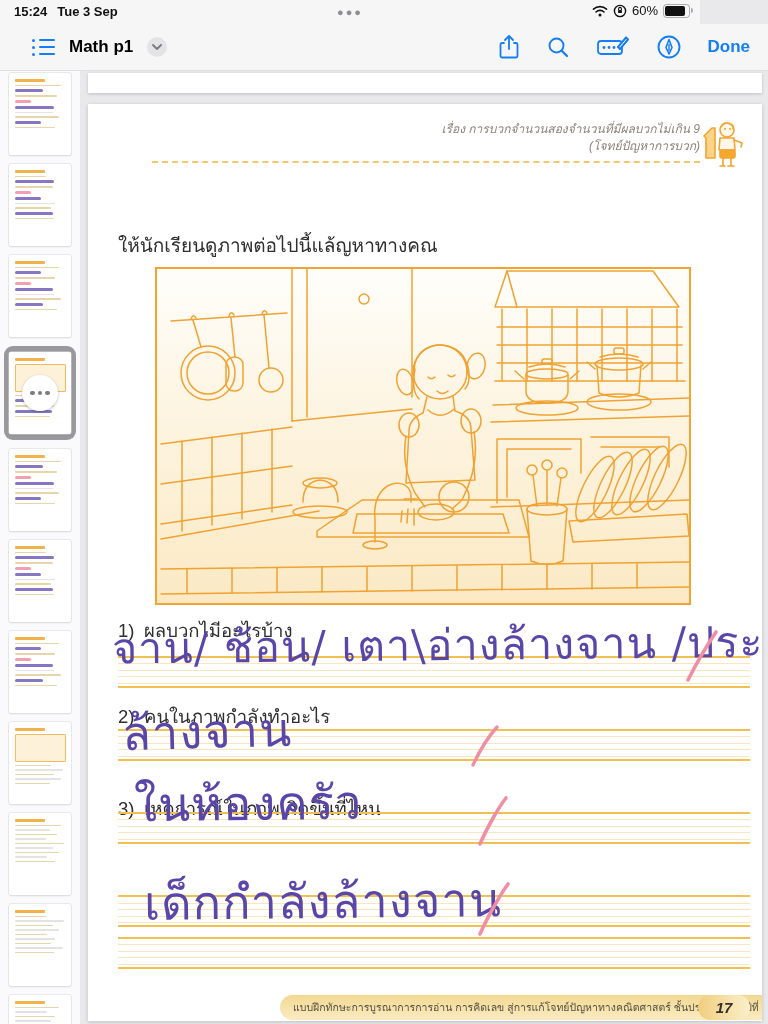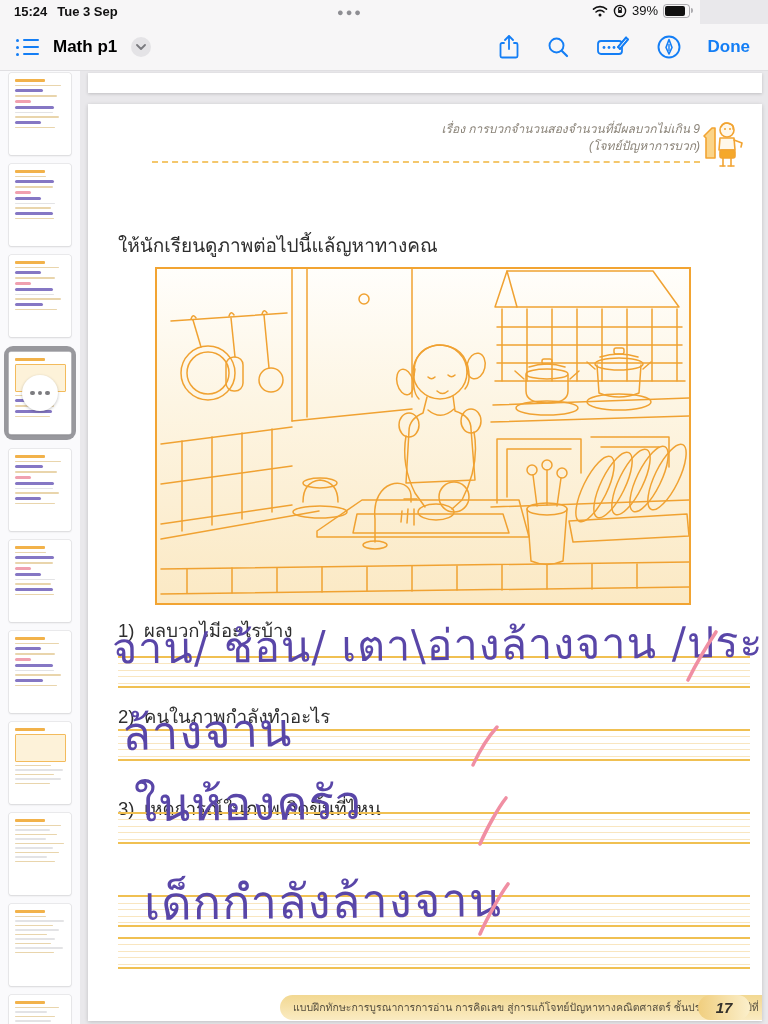--- a/index.html
+++ b/index.html
@@ -20,21 +20,21 @@
   .sb-right{position:absolute;right:10px;top:3px;display:flex;align-items:center;gap:5px;}
   .batt{position:relative;width:25px;height:12px;border:1px solid rgba(60,60,67,.4);border-radius:3.5px;}
   .batt .fill{position:absolute;left:1px;top:1px;bottom:1px;width:20px;background:#111;border-radius:2px;}
   .batt .nub{position:absolute;right:-4px;top:3px;width:2.5px;height:5px;background:rgba(60,60,67,.4);border-radius:0 2px 2px 0;}
   
   .toolbar{
     position:absolute;left:0;top:24px;width:768px;height:46px;
     background:#F7F6F7;border-bottom:1px solid #E0DFE2;z-index:30;
     display:flex;align-items:center;
   }
-  .tb-left{display:flex;align-items:center;gap:14px;padding-left:16px;}
+  .tb-left{display:flex;align-items:center;gap:14px;padding-left:32px;}
   .doc-title{font-size:17px;font-weight:bold;color:#000;}
   .chev-btn{width:20px;height:20px;border-radius:50%;background:#E4E3E6;display:flex;align-items:center;justify-content:center;}
   .tb-right{margin-left:auto;display:flex;align-items:center;gap:26px;padding-right:18px;}
   .tb-icon{display:flex;align-items:center;justify-content:center;}
   .done-btn{font-size:17px;font-weight:bold;color:#147EF5;}
   .listicon{display:flex;flex-direction:column;gap:4px;}
   .listicon .row{display:flex;align-items:center;gap:4px;}
   .listicon .dot{width:3px;height:3px;border-radius:50%;background:#147EF5;}
   .listicon .bar{width:16px;height:2.5px;border-radius:2px;background:#147EF5;}
   
@@ -132,21 +132,21 @@
           <circle cx="8" cy="10" r="1.5" fill="#111"></circle>
         </svg>
     </span>
     <span class="tb-icon">
       <svg width="14" height="14" viewBox="0 0 14 14">
           <circle cx="7" cy="7" r="5.6" fill="none" stroke="#111" stroke-width="1.4"></circle>
           <rect x="5.1" y="6" width="3.8" height="3" rx=".6" fill="#111"></rect>
           <path d="M5.6 6 v-1.2 a1.4 1.4 0 0 1 2.8 0 V6" fill="none" stroke="#111" stroke-width="1.1"></path>
         </svg>
     </span>
-    <span style="font-weight:normal;">39%</span>
+    <span style="font-weight:normal;">60%</span>
     <span class="batt">
         <span class="fill"></span>
         <span class="nub"></span>
       </span>
   </div>
 </div>
 
 <div class="toolbar">
   <div class="tb-left">
     <span class="tb-icon">

